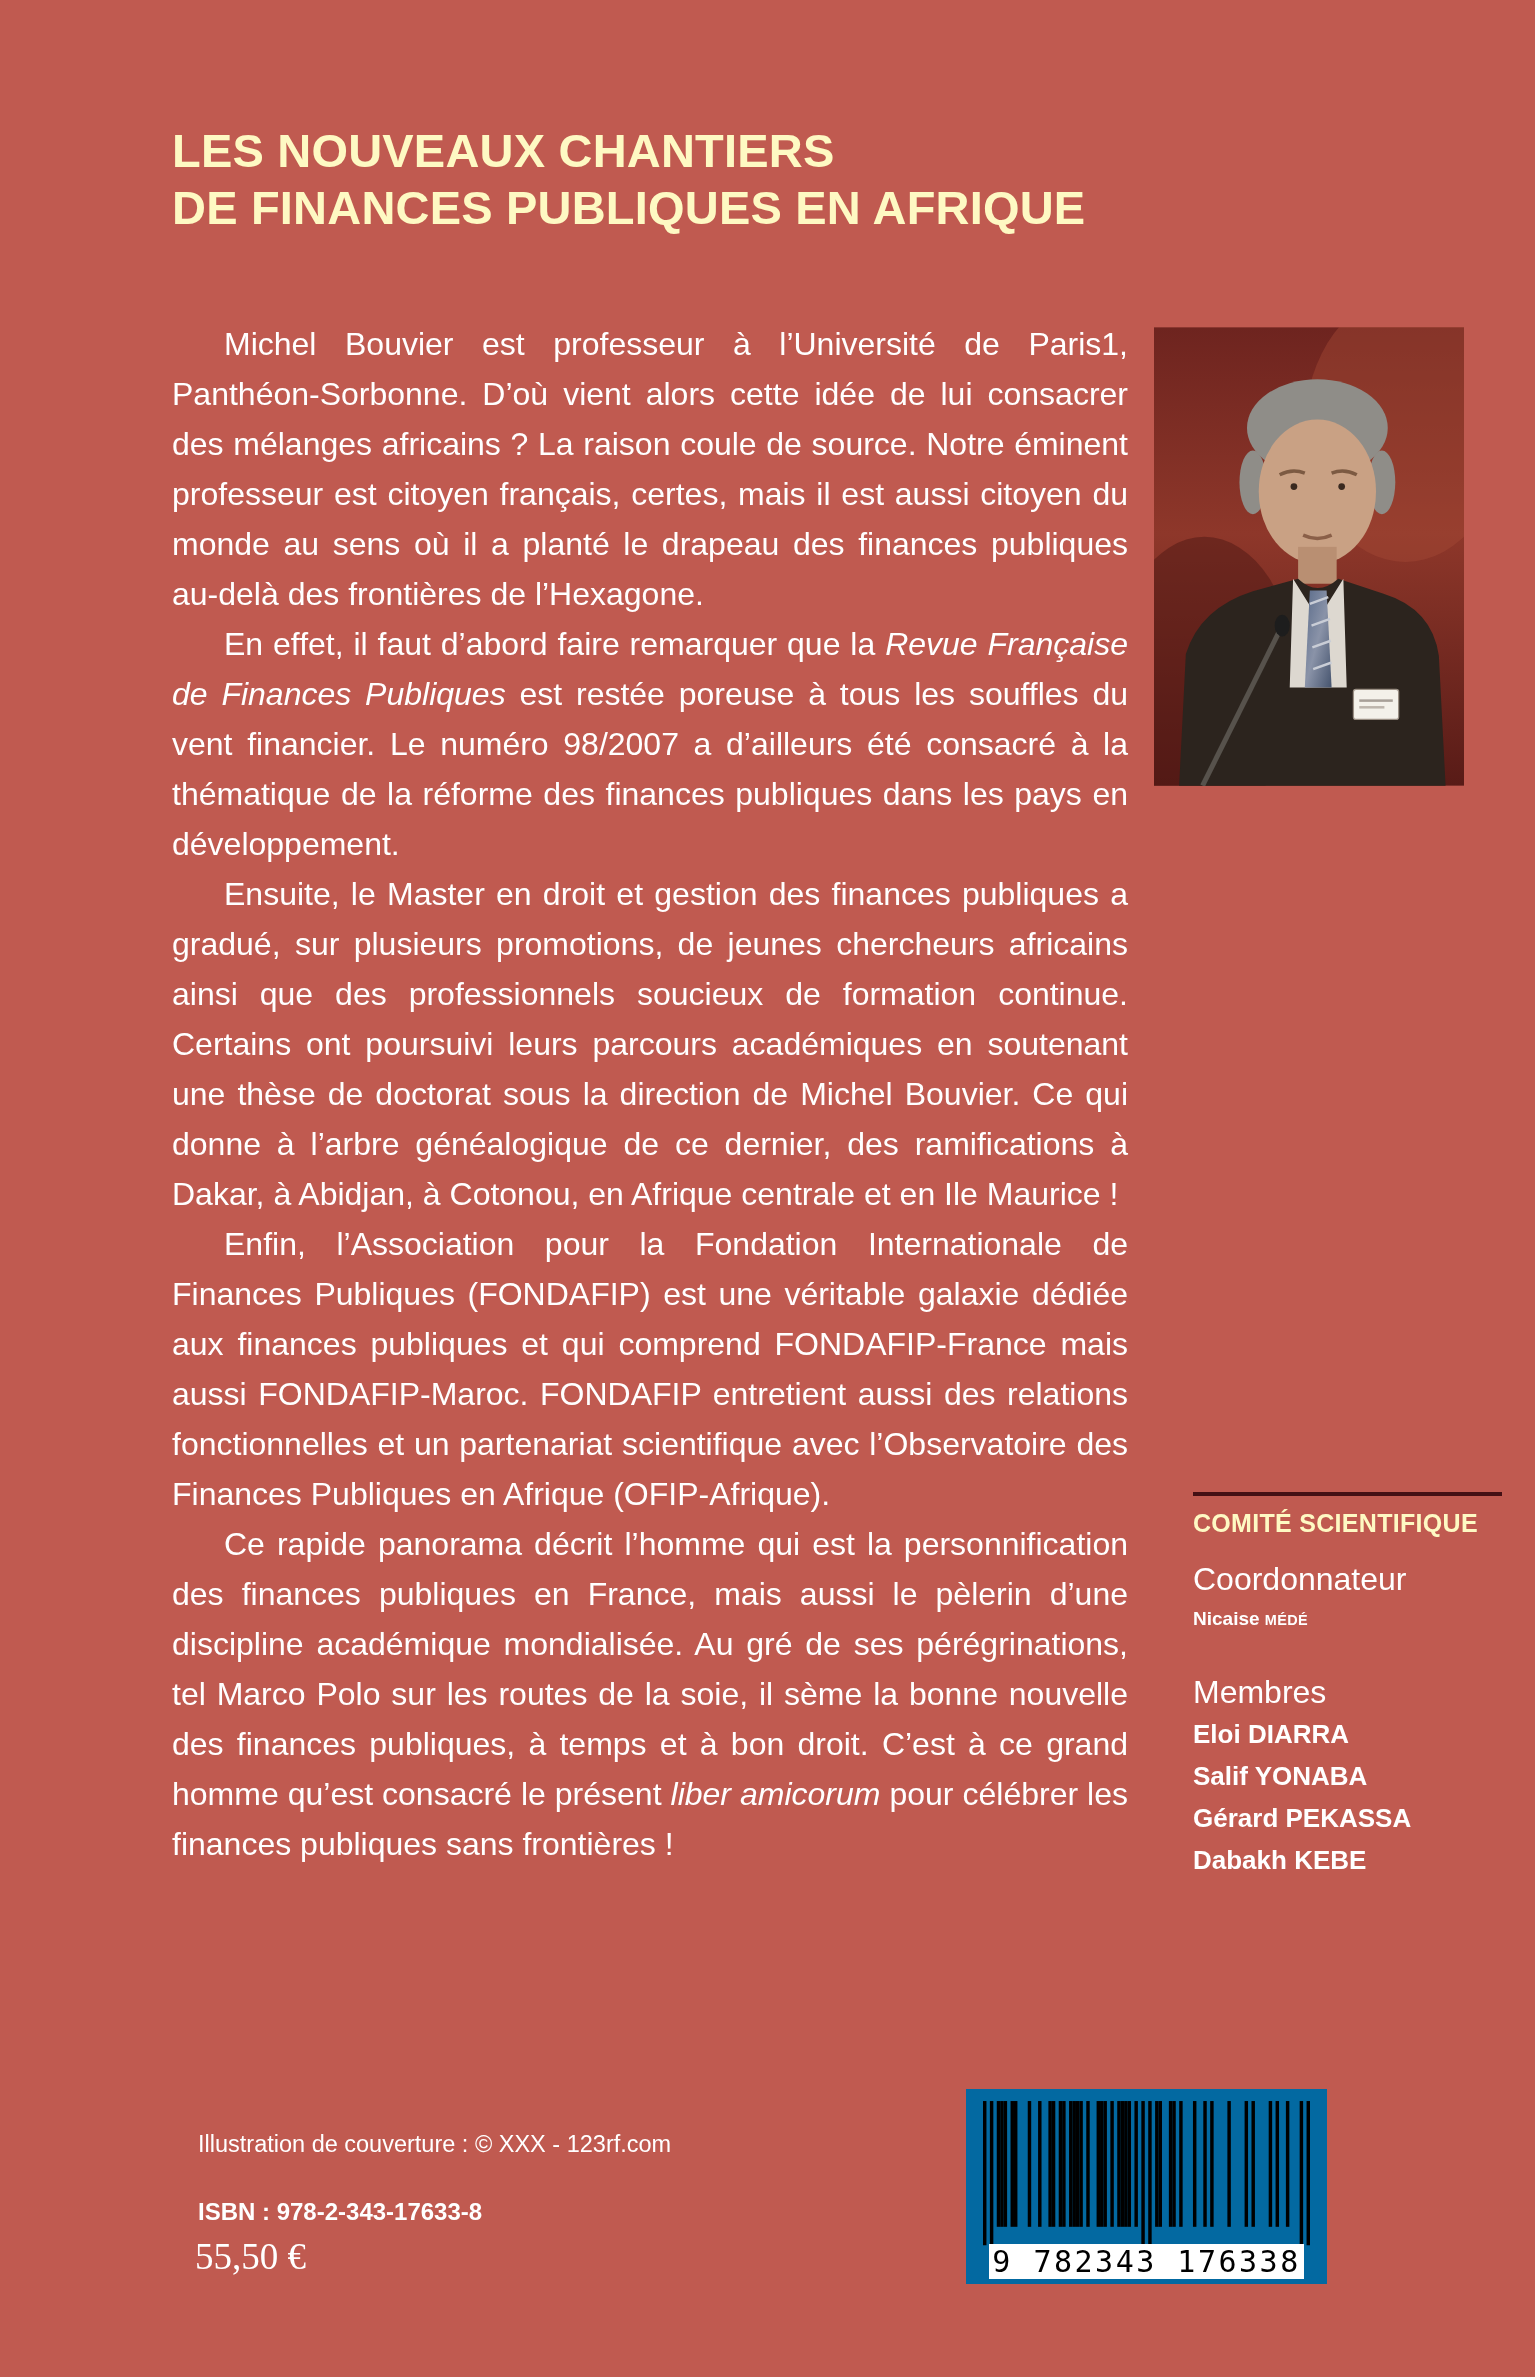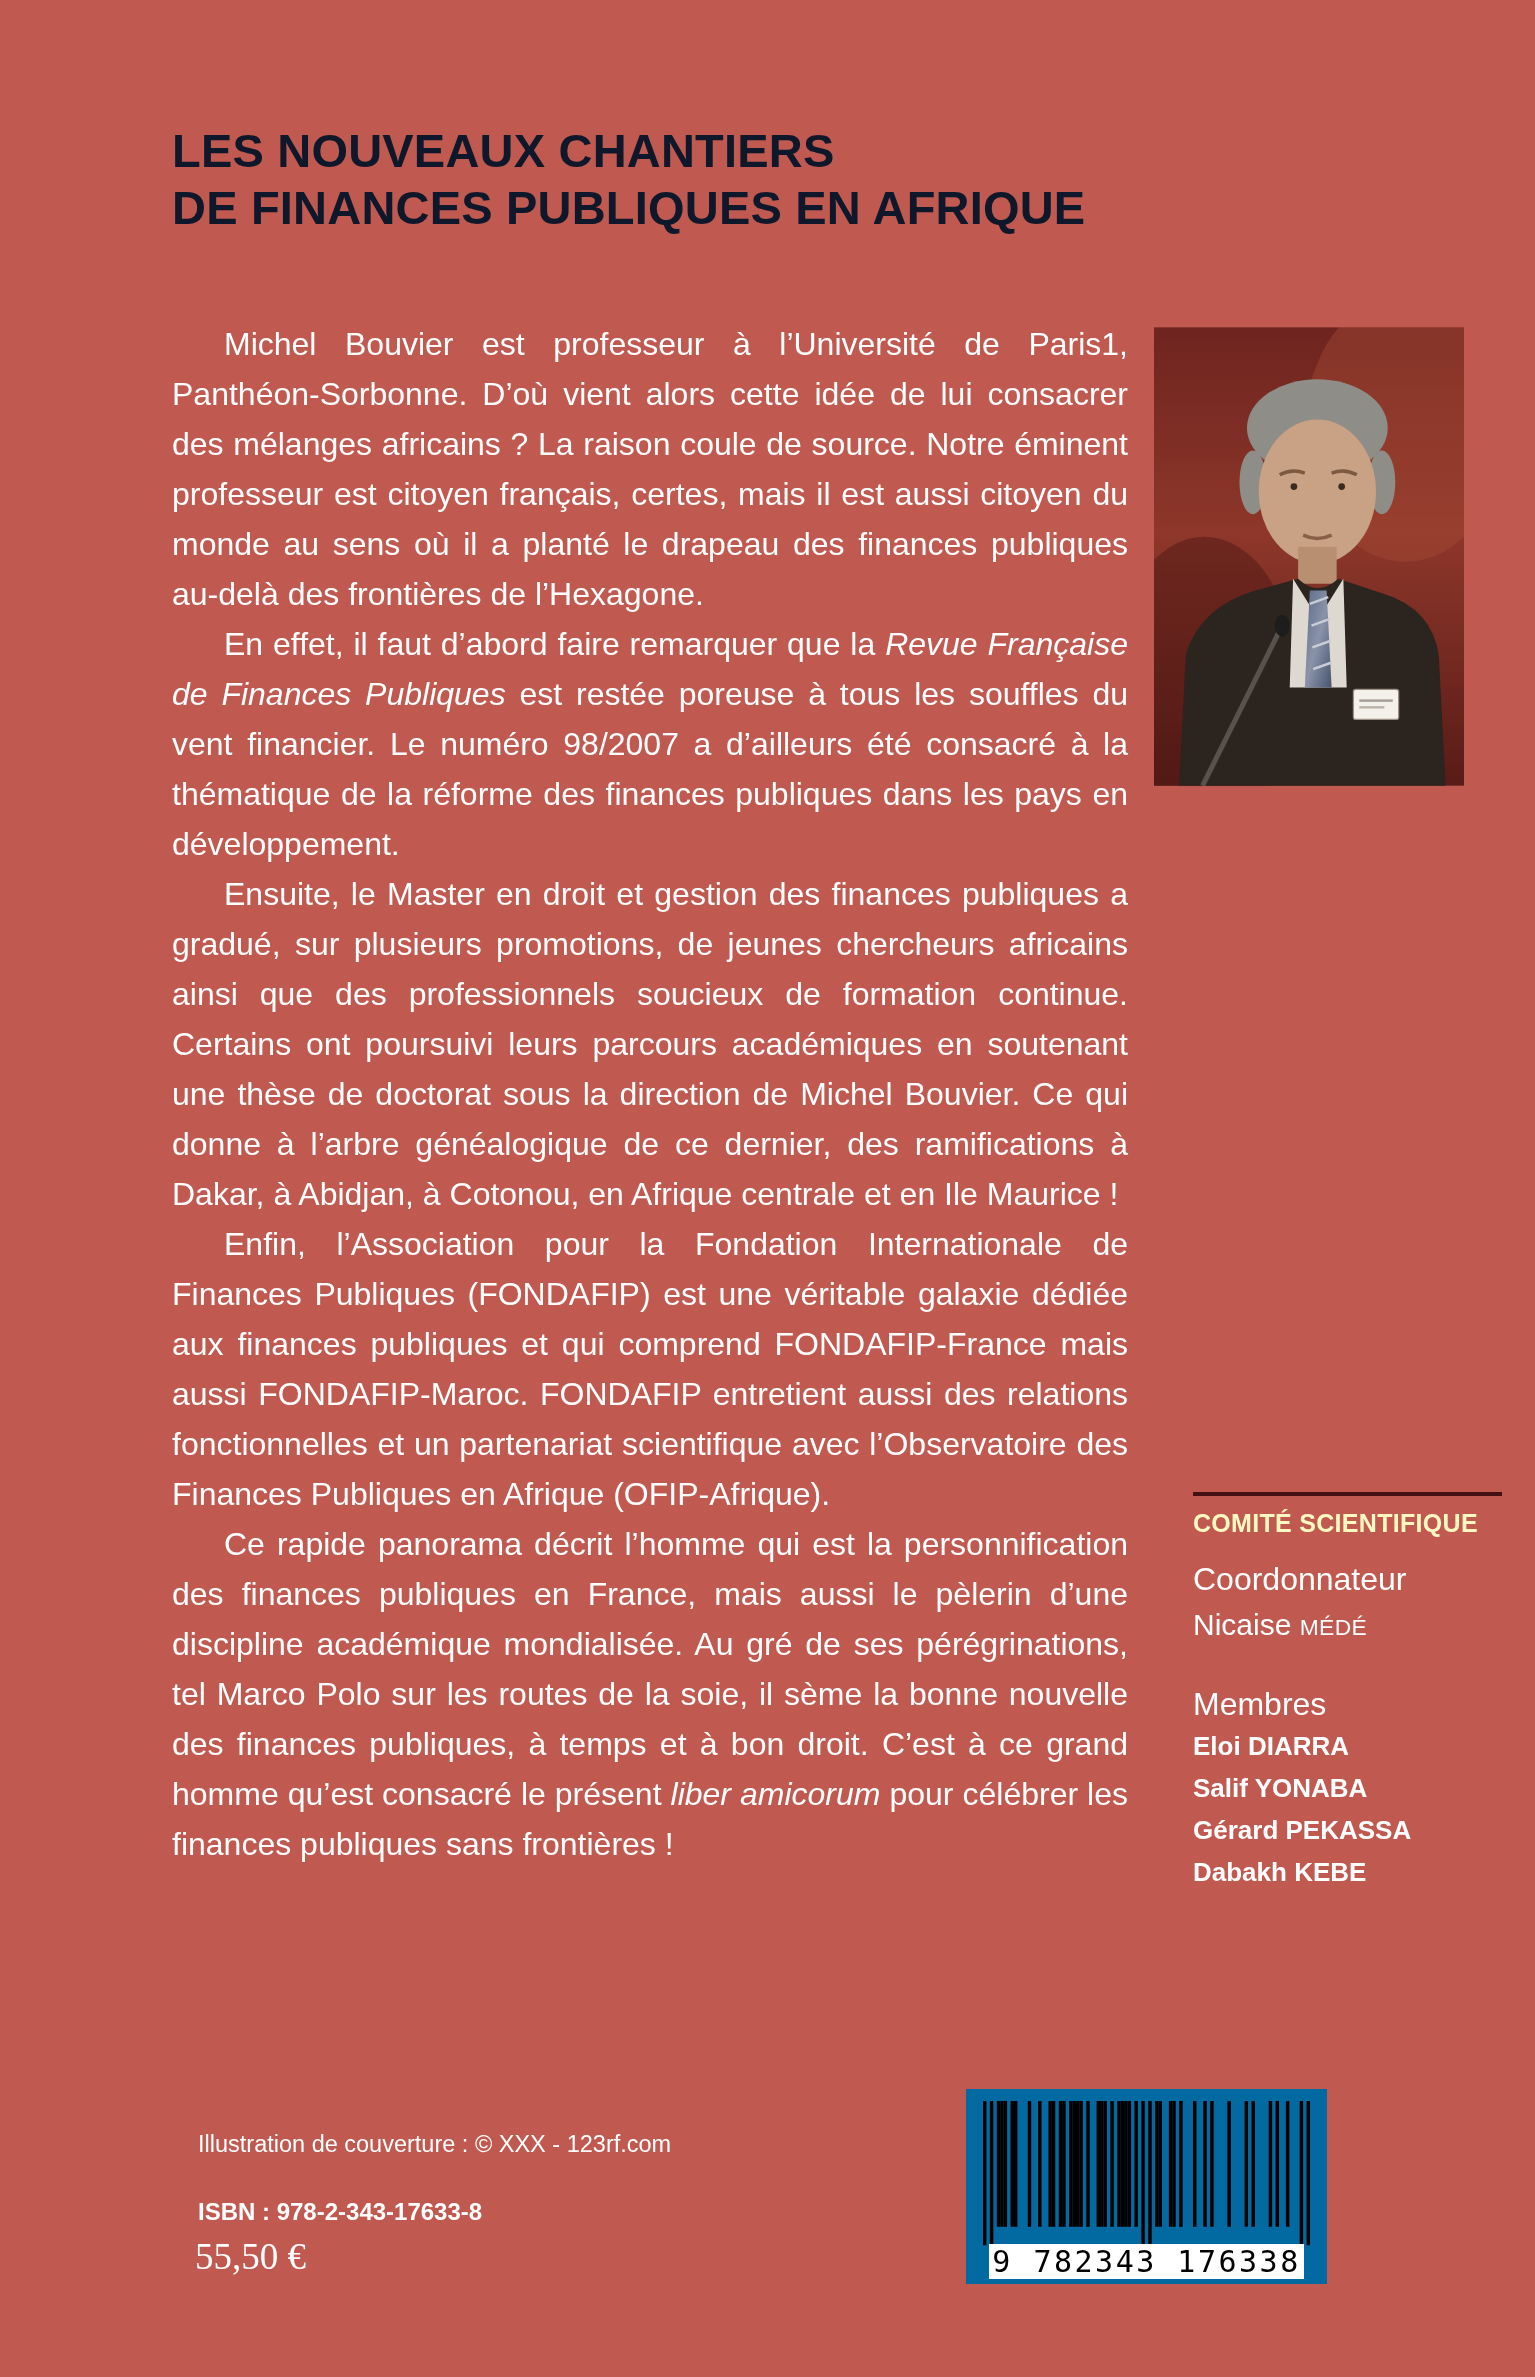--- a/index.html
+++ b/index.html
@@ -4,42 +4,42 @@
 <style>
   * { box-sizing: border-box; margin: 0; padding: 0; }
   html, body { width: 1535px; height: 2377px; }
   .page {
     position: relative; width: 1535px; height: 2377px;
     background: #c05a50; overflow: hidden;
     font-family: "Liberation Sans", sans-serif;
   }
   .title {
     position: absolute; left: 172px; top: 122px;
-    color: #0f172a; font-weight: bold;
+    color: #fef9c3; font-weight: bold;
     font-size: 47px; line-height: 57px; letter-spacing: 0.2px;
   }
   .body-col {
     position: absolute; left: 172px; top: 319px; width: 956px;
     color: #ffffff; font-size: 32px; line-height: 50px;
     text-align: justify;
   }
   .body-col p { text-indent: 52px; }
   .body-col em { font-style: italic; }
 
   .photo {
     position: absolute; left: 1154px; top: 327px;
     width: 310px; height: 459px; overflow: hidden;
   }
   .photo svg { display: block; }
 
   .committee { position: absolute; left: 1193px; top: 1492px; width: 309px; color: #ffffff; }
   .committee-rule { border-top: 4.2px solid #441014; margin-bottom: 13.4px; }
   .committee-heading { color: #fef9c3; font-weight: bold; font-size: 25px; letter-spacing: 0.3px; }
   .coord-label { margin-top: 23px; font-size: 32px; }
-  .coord-name { margin-top: 10px; font-size: 30px; }
+  .coord-name { margin-top: 10px; font-size: 19px; font-weight: bold; }
   .caps-small { text-transform: uppercase; font-size: 0.76em; letter-spacing: 0.4px; }
   .members-label { margin-top: 44px; font-size: 32px; }
   .members { margin-top: 2px; font-weight: bold; }
   .member { font-size: 26px; line-height: 42px; }
 
   .credit { position: absolute; left: 198px; top: 2131px; color: #ffffff; font-size: 23.5px; }
   .isbn { position: absolute; left: 198px; top: 2198px; color: #ffffff; font-size: 24px; font-weight: bold; }
   .price {
     position: absolute; left: 195px; top: 2235px; color: #ffffff;
     font-family: "Liberation Serif", serif; font-size: 37px;

